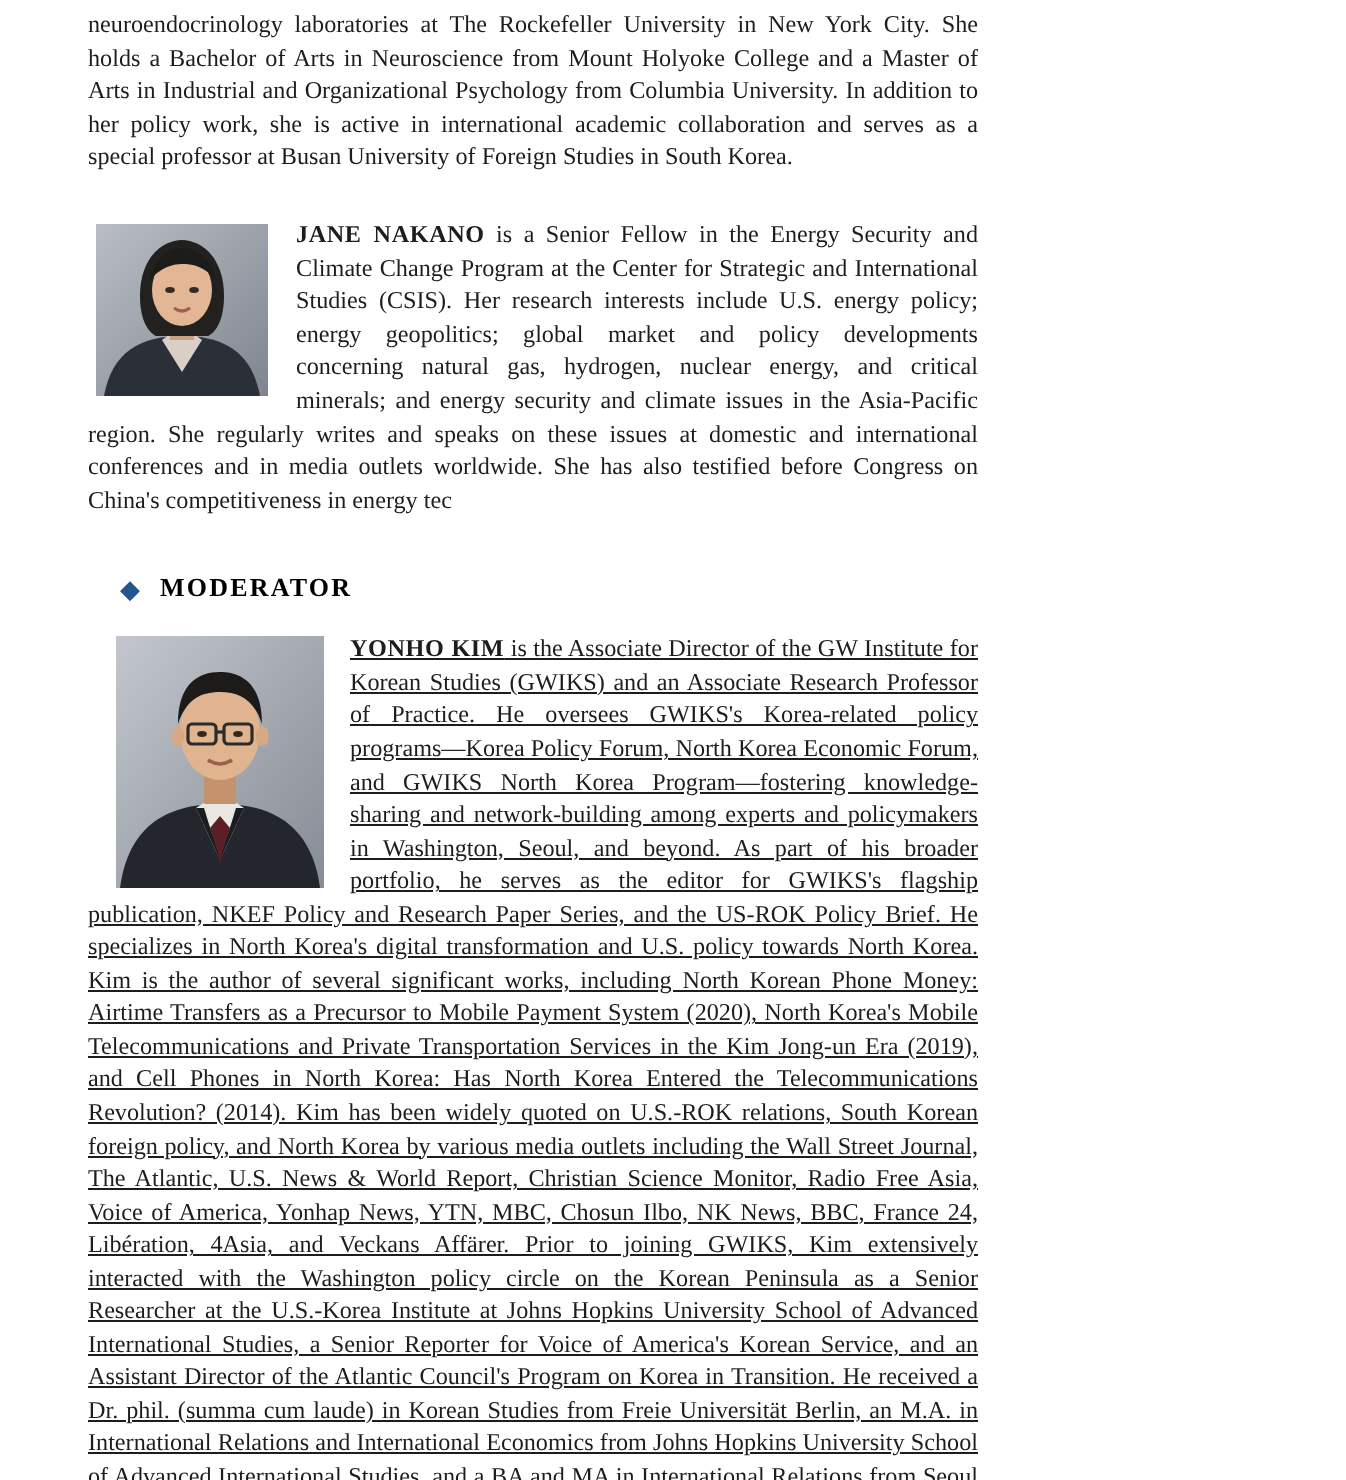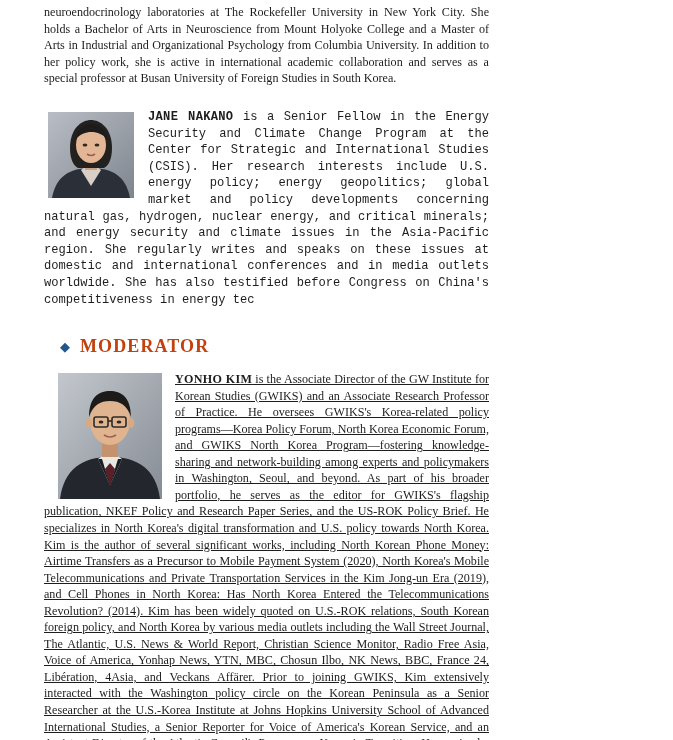--- a/index.html
+++ b/index.html
@@ -28,21 +28,20 @@
     margin: 0;
     color: #1d1d1d;
   }
   .top-para {
     padding-top: 4px;
   }
   
   .bio {
     margin-top: 22px;
     overflow: hidden;
-    font-family: Liberation Mono, monospace;
   }
   .bio-photo {
     float: left;
     width: 86px;
     height: 86px;
     margin: 3px 14px 4px 4px;
     overflow: hidden;
     position: relative;
     background: #8d9199;
   }
@@ -63,23 +62,23 @@
     display: flex;
     align-items: center;
     gap: 10px;
   }
   .diamond {
     color: #23568f;
     font-size: 13px;
     line-height: 1;
   }
   .moderator-label {
-    color: #c2410c;
+    color: #000000;
     font-weight: bold;
-    font-size: 18px;
+    font-size: 13px;
     letter-spacing: 1.1px;
     font-variant: small-caps;
   }
   
   .mod-bio {
     overflow: hidden;
   }
   .mod-photo {
     float: left;
     width: 104px;

